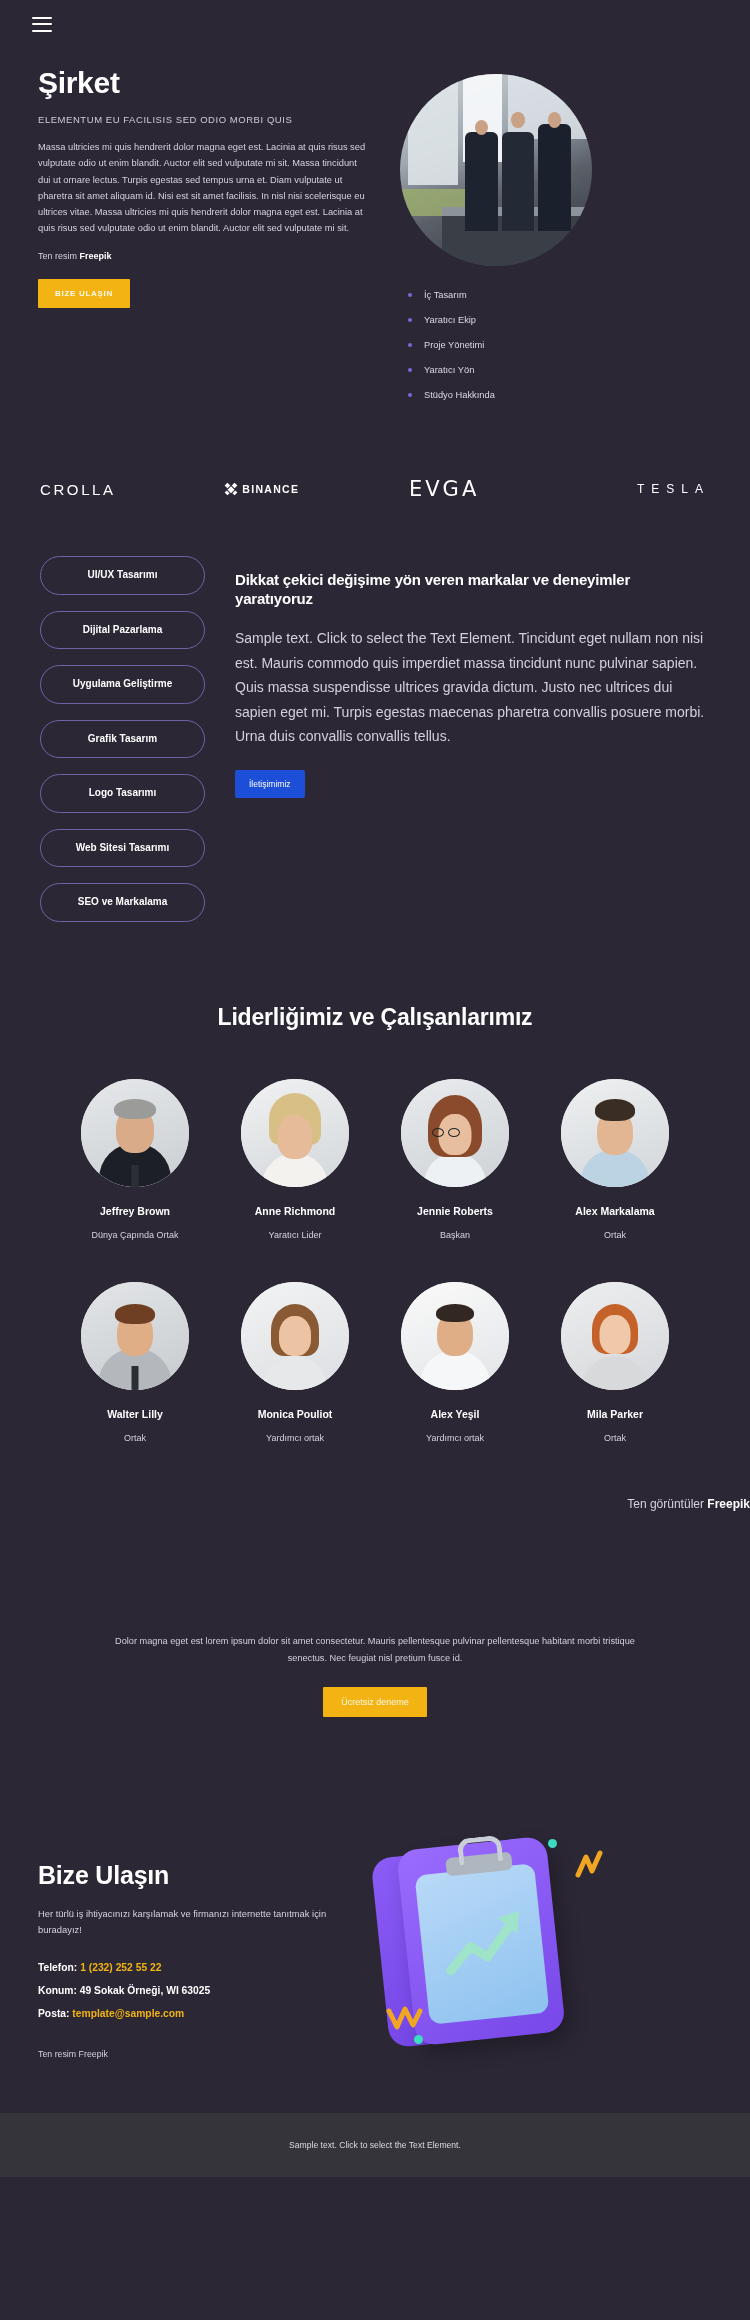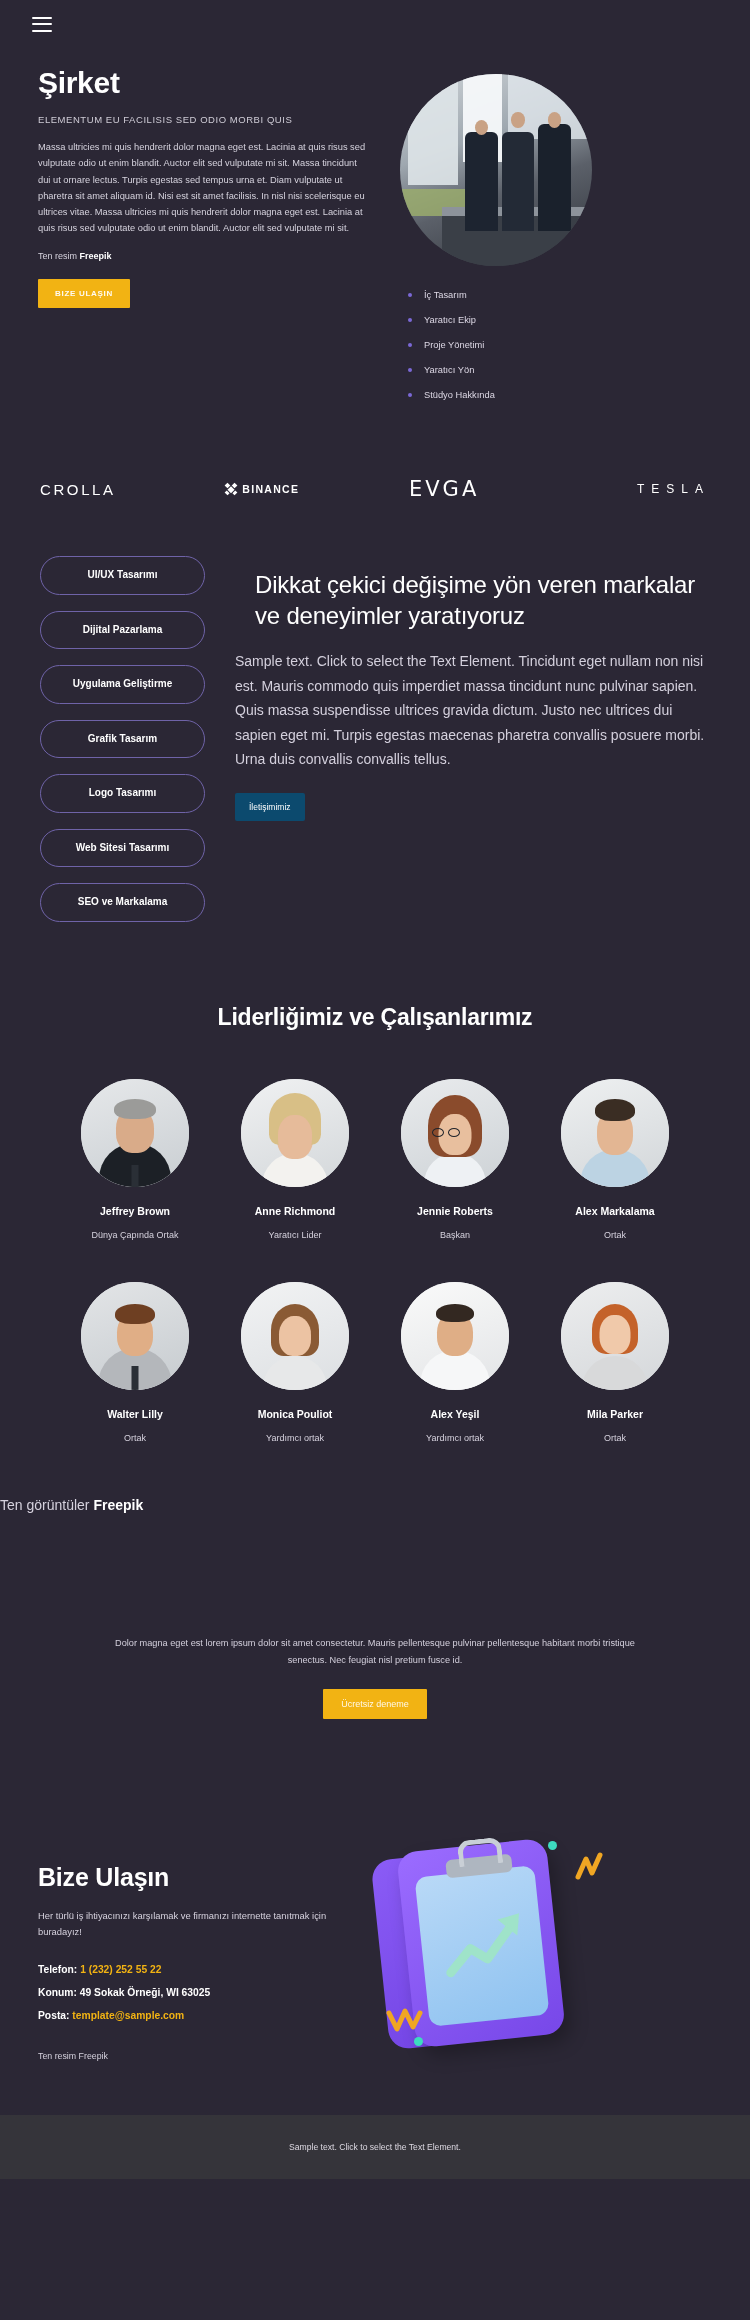--- a/index.html
+++ b/index.html
@@ -79,24 +79,24 @@
 
   
   .services { display: flex; padding: 55px 40px 0 40px; gap: 30px; }
   .svc-list { width: 165px; display: flex; flex-direction: column; gap: 16px; }
   .svc-pill {
     border: 1px solid #6f63a8; border-radius: 22px; text-align: center;
     font-size: 10px; font-weight: 700; color: #ffffff; padding: 11px 8px;
     line-height: 1.45; cursor: pointer; background: transparent;
   }
   .svc-right { flex: 1; padding-top: 14px; }
-  .svc-head { font-size: 24px; font-weight: 400; line-height: 1.28; letter-spacing: -0.2px; margin-bottom: 18px; margin-left: 20px; }
+  .svc-head { font-size: 15px; font-weight: 700; line-height: 1.28; letter-spacing: -0.2px; margin-bottom: 18px; }
   .svc-body { font-size: 14px; line-height: 1.75; color: #d4d0dd; margin-bottom: 21px; }
   .btn-purple {
-    display: inline-block; background: #0c4a6e; color: #ffffff; font-size: 8.5px;
+    display: inline-block; background: #1d4ed8; color: #ffffff; font-size: 8.5px;
     padding: 9px 14px; border: none; cursor: pointer; border-radius: 2px;
   }
 
   
   .team { padding-top: 82px; }
   .team-title { text-align: center; font-size: 23px; font-weight: 700; letter-spacing: -0.2px; }
   .team-grid { display: flex; justify-content: center; gap: 38px; padding: 48px 40px 0 40px; }
   .member { width: 122px; text-align: center; }
   .avatar {
     width: 108px; height: 108px; border-radius: 50%; margin: 0 auto 18px auto;
@@ -104,21 +104,21 @@
   }
   .avatar .bg { position: absolute; inset: 0; }
   .avatar .head { position: absolute; left: 50%; transform: translateX(-50%); border-radius: 46% 46% 42% 42%; }
   .avatar .hair { position: absolute; left: 50%; transform: translateX(-50%); border-radius: 50% 50% 40% 40%; }
   .avatar .body { position: absolute; left: 50%; transform: translateX(-50%); bottom: 0; border-radius: 40px 40px 0 0; }
   .avatar .tie { position: absolute; left: 50%; transform: translateX(-50%); bottom: 0; width: 7px; background: #2a2f36; }
   .avatar .glass { position:absolute; border:1.4px solid #20242b; border-radius:50%; }
   .member-name { font-size: 10.5px; font-weight: 700; margin-bottom: 13px; }
   .member-role { font-size: 9px; color: #d6d2de; }
 
-  .team-credit { text-align: left; font-size: 14px; color: #d6d2de; padding-top: 54px; }
+  .team-credit { text-align: right; font-size: 12px; color: #d6d2de; padding-top: 54px; }
   .team-credit b { color: #ffffff; font-weight: 700; }
 
   
   .cta { text-align: center; padding: 122px 110px 0 110px; }
   .cta-text { font-size: 9.2px; line-height: 1.85; color: #d4d0dd; margin-bottom: 20px; }
   .btn-cta {
     display: inline-block; background: #f2b313; color: #fff8e8; font-size: 9px;
     padding: 10px 18px; border: none; cursor: pointer; border-radius: 1px;
   }
 

